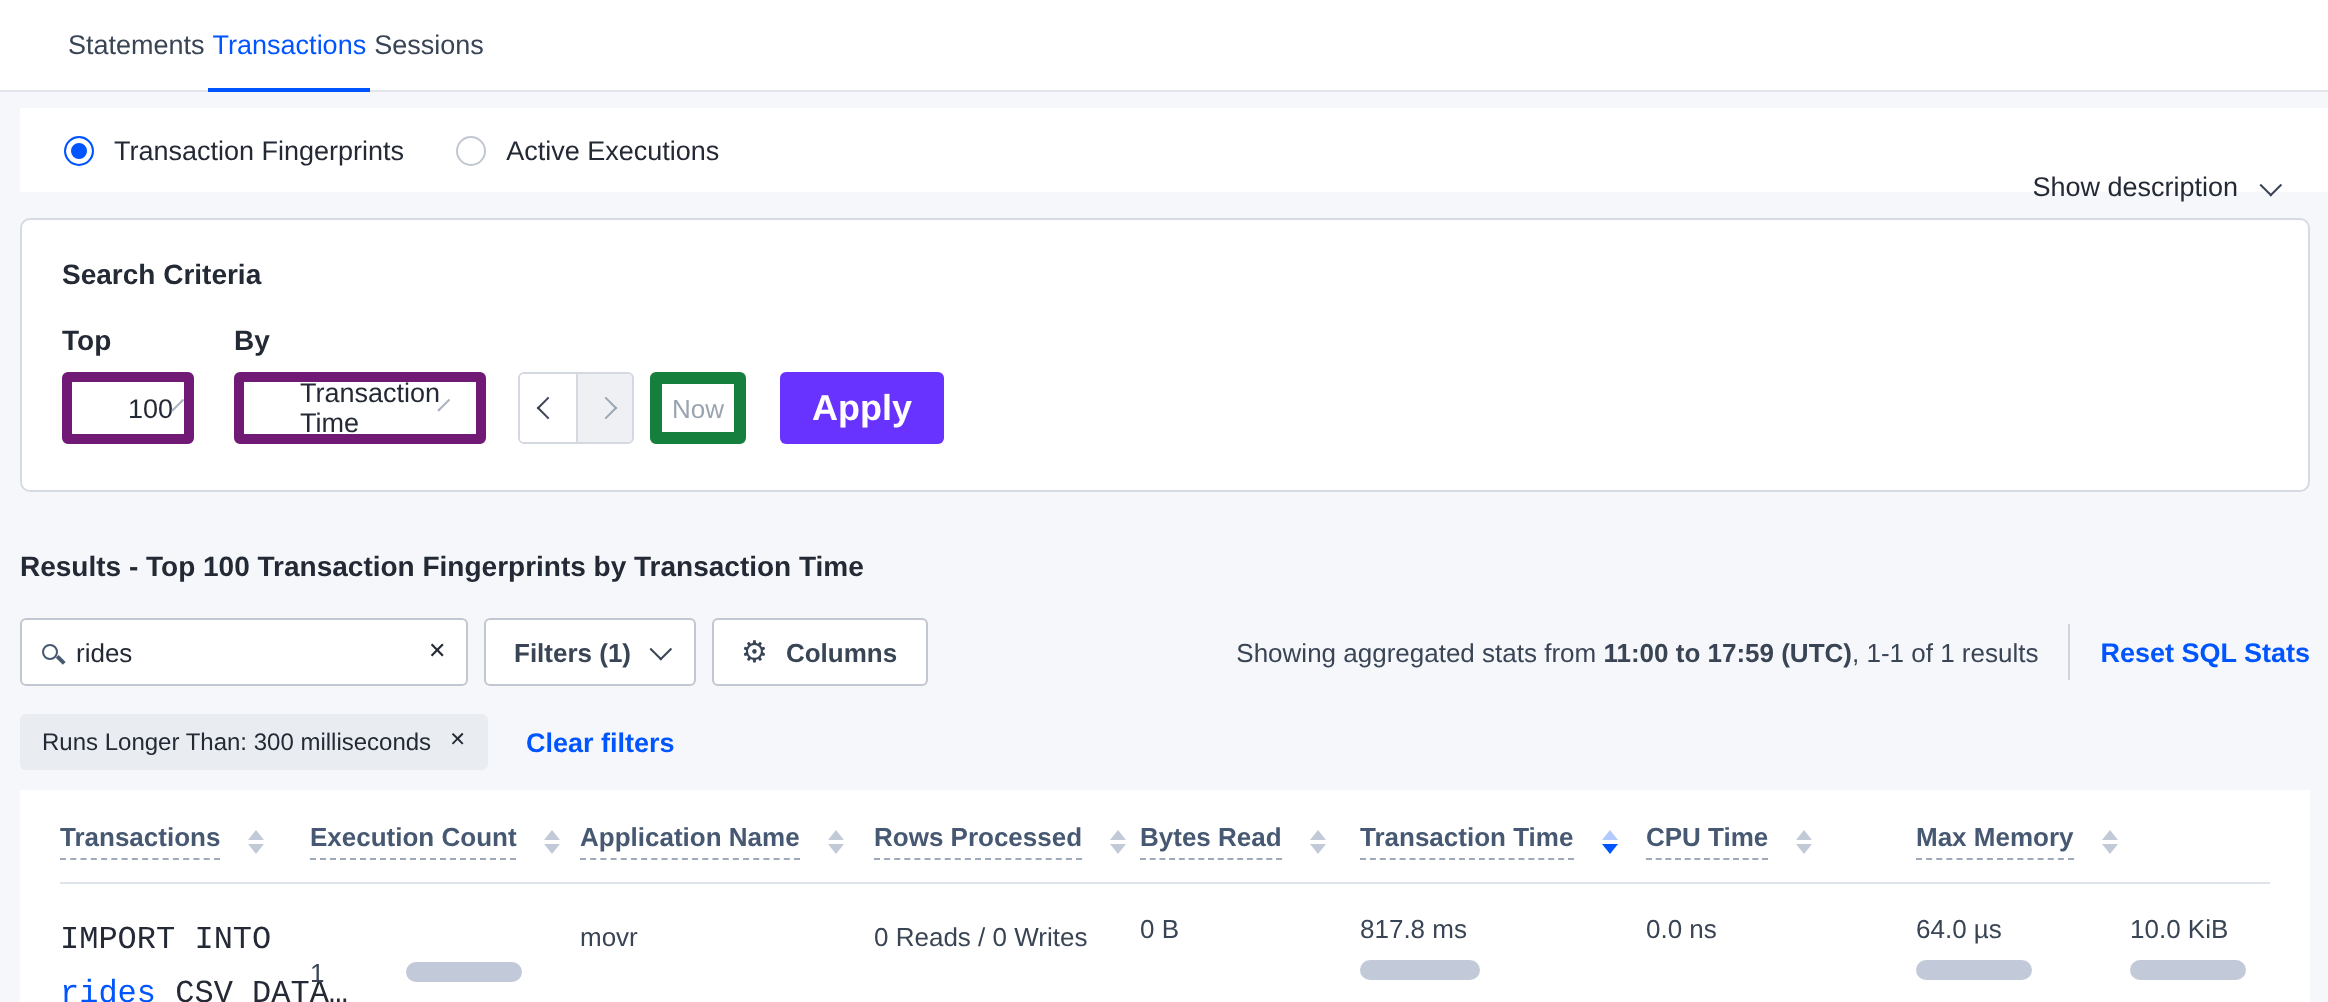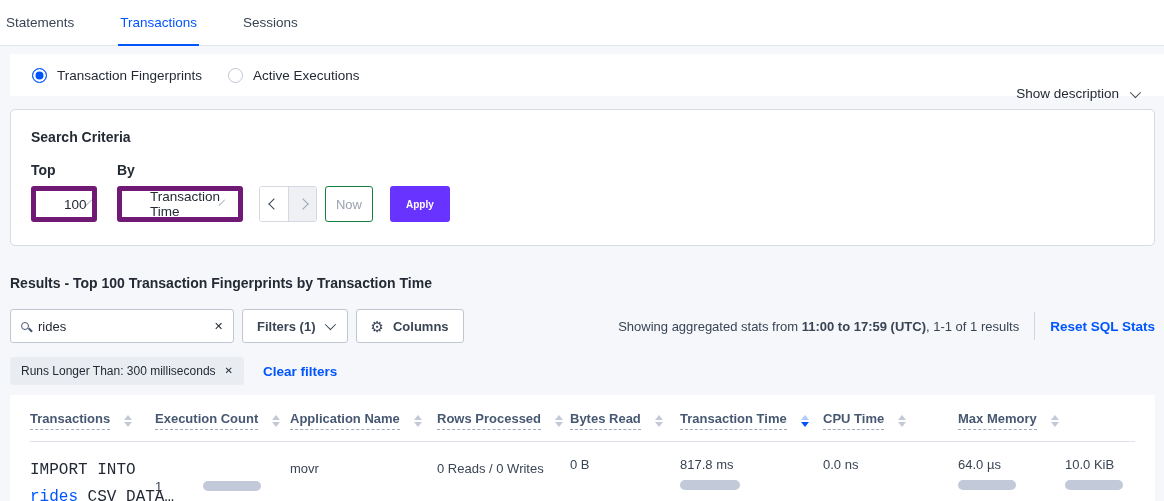--- a/index.html
+++ b/index.html
@@ -6,21 +6,21 @@
   html,body { width:1164px; height:501px; overflow:hidden; }
   body {
     font-family: "Liberation Sans", "DejaVu Sans", sans-serif;
     background: #f5f7fa;
     color: #394455;
     font-size: 13px;
   }
   
   .tabbar {
     background:#fff; height:46px; border-bottom:1px solid #e2e6eb;
-    display:flex; padding-left:4px; gap:42px;
+    display:flex; padding-left:32px; 
   }
   .tab {
     font-size:13.5px; color:#394455; padding:15px 2px 0 2px; cursor:pointer;
     border-bottom:2px solid transparent; height:46px;
   }
   .tab.active { color:#0055ff; border-bottom-color:#0055ff; }
   
   .radio-strip {
     margin:8px 0 0 10px; background:#fff; height:42px;
     display:flex; align-items:center; padding:0 26px 0 22px;
@@ -69,25 +69,25 @@
     margin-left:16px; display:flex; height:36px;
     border:1px solid #d4d9e1; border-radius:3px; overflow:hidden;
   }
   .arrow-btn {
     width:28px; height:100%; background:#fff; border:none; cursor:pointer;
     display:flex; align-items:center; justify-content:center;
   }
   .arrow-btn.disabled { background:#eef0f4; border-left:1px solid #d4d9e1; cursor:default; }
   .now-btn {
     margin-left:8px; width:48px; height:36px; background:#fff;
-    border:1px solid #15803d; border-radius:3px; color:#9aa3b2; font-size:13px;
+    border:6px solid #15803d; border-radius:3px; color:#9aa3b2; font-size:13px;
   }
   .apply-btn {
     margin-left:17px; height:36px; padding:0 16px; background:#6933ff;
-    border:none; border-radius:3px; color:#fff; font-size:10px; font-weight:bold; cursor:pointer;
+    border:none; border-radius:3px; color:#fff; font-size:18px; font-weight:bold; cursor:pointer;
   }
   
   .results-heading { margin:29px 10px 0 10px; font-size:14px; font-weight:bold; color:#242a35; }
   .controls-row { margin:18px 9px 0 10px; display:flex; align-items:center; }
   .search-box {
     width:224px; height:34px; background:#fff; border:1px solid #c0c7d1;
     border-radius:3px; display:flex; align-items:center; padding:0 10px;
   }
   .search-glyph {
     width:8px; height:8px; border:1.6px solid #475872; border-radius:50%;

